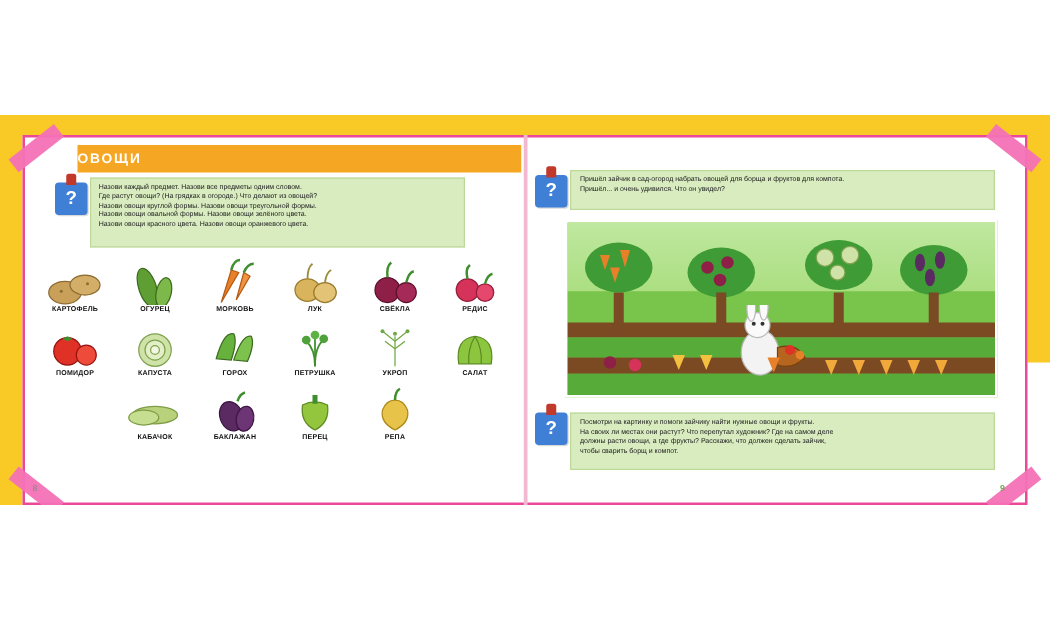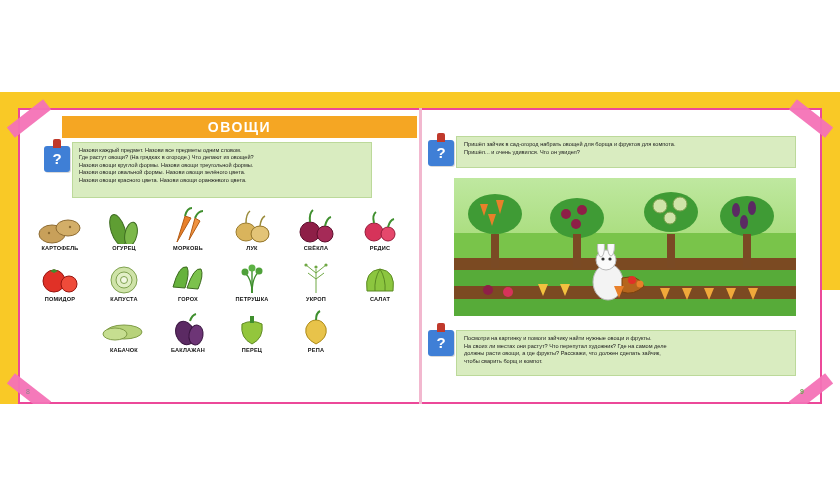--- a/index.html
+++ b/index.html
@@ -22,21 +22,21 @@
   
   .tape{position:absolute;background:#f472b6;opacity:.95;}
   .tape.tl{left:6px;top:112px;width:46px;height:13px;transform:rotate(-38deg);}
   .tape.bl{left:6px;top:386px;width:46px;height:13px;transform:rotate(38deg);}
   .tape.tr{left:788px;top:112px;width:46px;height:13px;transform:rotate(38deg);}
   .tape.br{left:788px;top:386px;width:46px;height:13px;transform:rotate(-38deg);}
 
   
   .header-bar{position:absolute;left:62px;top:116px;width:355px;height:22px;background:#f5a623;}
   .header-title{position:absolute;left:62px;top:117px;width:355px;height:14px;line-height:20px;
-    text-align:center;color:#ffffff;font-size:14px;font-weight:bold;letter-spacing:1.5px;}
+    color:#ffffff;font-size:11px;font-weight:bold;letter-spacing:1.5px;}
 
   
   .instr-left{position:absolute;left:72px;top:142px;width:300px;height:56px;
     background:#d9ecc0;border:1px solid #bcd99a;box-sizing:border-box;padding:4px 6px;}
   .instr-left p{margin:0;font-size:5.6px;line-height:7.4px;color:#1c1c1c;}
 
   
   .qicon{position:absolute;width:26px;height:26px;background:#3f7fd6;border-radius:3px;
      box-shadow:1px 1px 0 rgba(0,0,0,.15);}
   .qicon .qm{position:absolute;left:0;top:0;width:26px;height:26px;line-height:26px;text-align:center;

